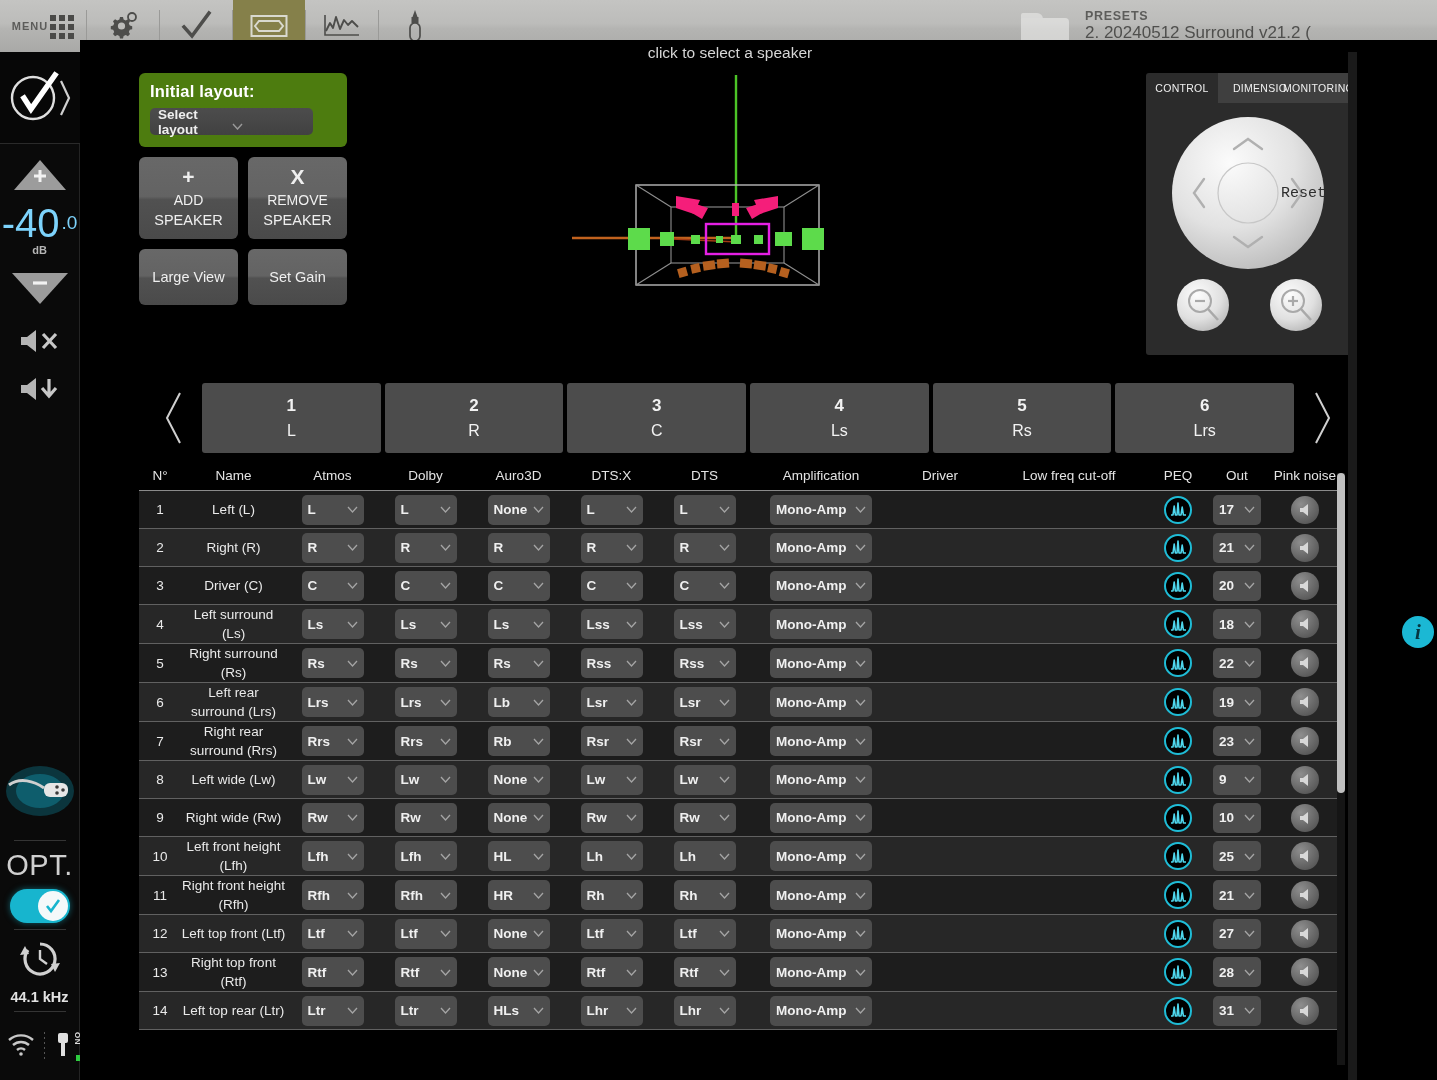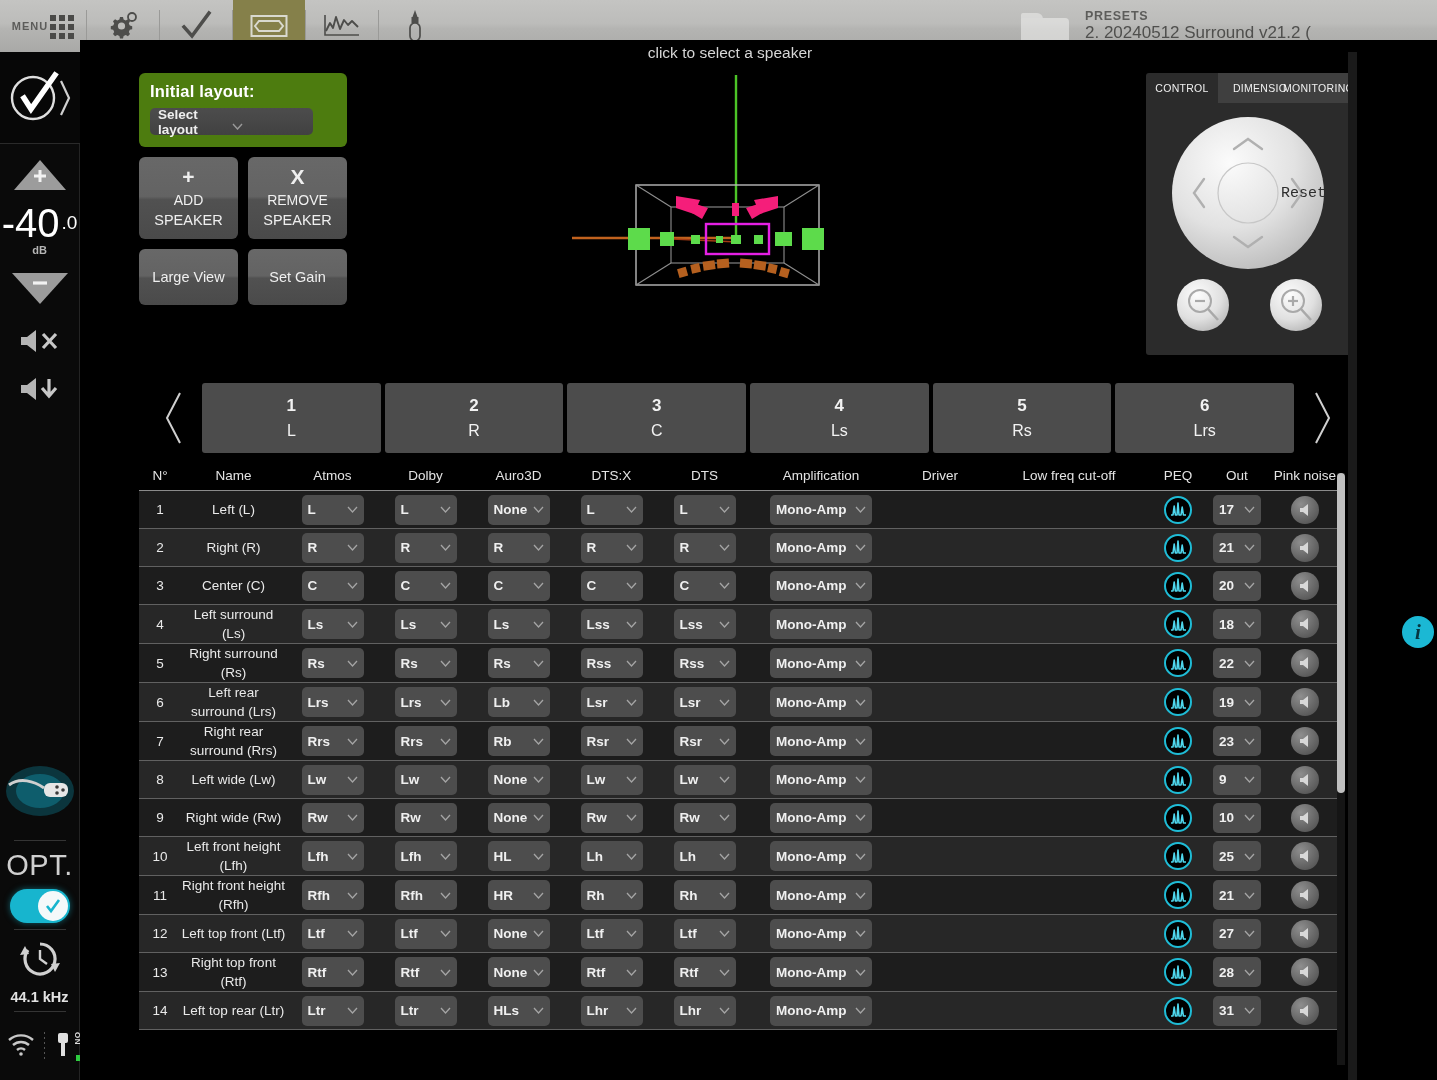--- a/index.html
+++ b/index.html
@@ -59,21 +59,21 @@
 
   
   .rail {
     position: absolute; left: 0; top: 52px; width: 80px; height: 1028px;
     background: #0a0a0a; border-right: 1px solid #242424;
     display: flex; flex-direction: column; align-items: center;
   }
   .rail-logo { width: 80px; height: 92px; display:flex; align-items:center; justify-content:center;
      border-bottom: 1px solid #2a2a2a; background: #070707; }
   .vol-up, .vol-dn { margin-top: 14px; cursor: pointer; }
-  .vol-val { color: #ffffff; font-size: 40px; font-weight: 300; line-height: 38px;
+  .vol-val { color: #7dd3fc; font-size: 40px; font-weight: 300; line-height: 38px;
      margin-top: 8px; display: flex; align-items: flex-end; }
   .vol-val .dec { font-size: 19px; margin-left: 2px; }
   .vol-db { color: #b5b5b5; font-size: 11px; font-weight: bold; margin-top: 2px; }
   .rail-ico { margin-top: 18px; opacity: .85; }
   .rail-gap { flex: 1; }
   .xlr { width: 74px; height: 74px; display:flex; align-items:center; justify-content:center;
      margin-bottom: 6px; }
   .rail-div { width: 52px; height: 1px; background: #343434; margin: 6px 0 8px; }
   .opt-label { color: #cfcfcf; font-size: 29px; letter-spacing: .5px; }
   .toggle {
@@ -702,21 +702,21 @@
                   </svg>
                 </span></td>
               <td><span class="pink">
                   <svg width="15" height="14" viewBox="0 0 15 14">
                     <path d="M2 5 h3 L10 1 v12 L5 9 H2 Z" fill="#d8d8d8"></path>
                   </svg>
                 </span></td>
             </tr>
             <tr class="r-even">
               <td class="num">3</td>
-              <td class="nm">Center (C)</td>
+              <td class="nm">Driver (C)</td>
               <td><span class="ddl ">
                   <span>C</span>
                   <svg class="cv" width="11" height="7" viewBox="0 0 11 7">
                     <path d="M1 1 L5.5 6 L10 1" fill="none" stroke="#a5a5a5" stroke-width="1.3"></path>
                   </svg>
                 </span></td>
               <td><span class="ddl ">
                   <span>C</span>
                   <svg class="cv" width="11" height="7" viewBox="0 0 11 7">
                     <path d="M1 1 L5.5 6 L10 1" fill="none" stroke="#a5a5a5" stroke-width="1.3"></path>

